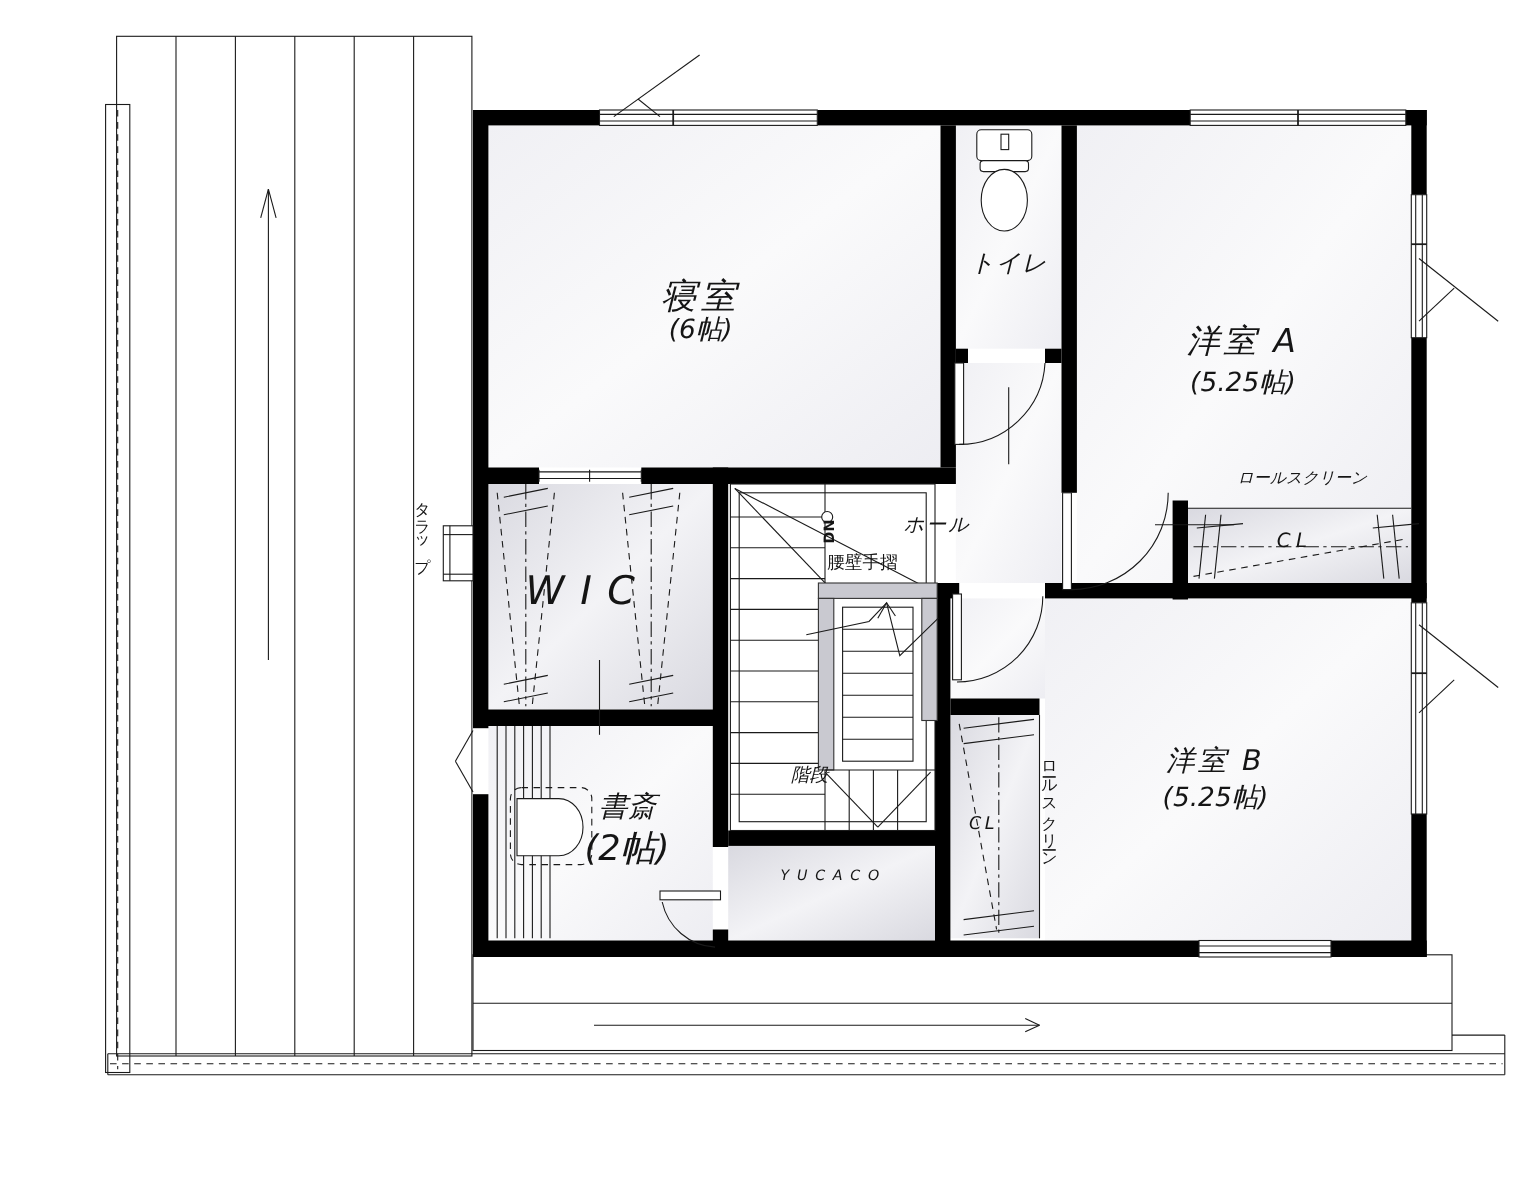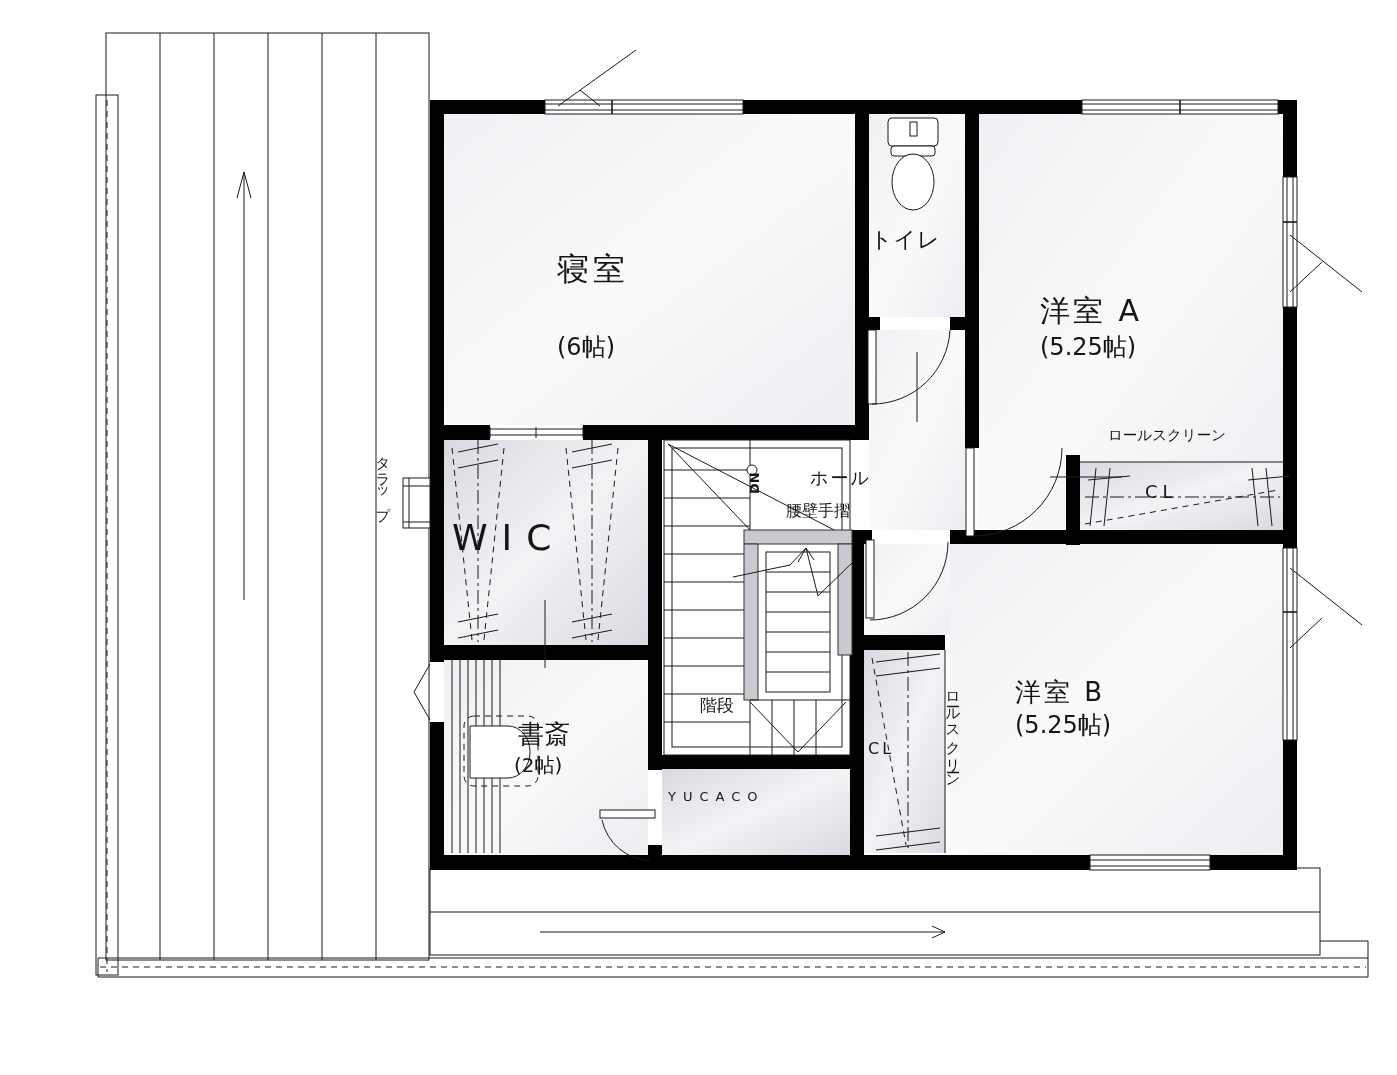--- a/index.html
+++ b/index.html
@@ -1,20 +1,20 @@
 <!DOCTYPE html>
 <html><head>
 <meta charset="utf-8">
 <style>
   html,body{margin:0;padding:0;background:#ffffff;}
   #plan{position:relative;width:1397px;height:1075px;background:#ffffff;overflow:hidden;
         font-family:"DejaVu Sans","Liberation Sans",sans-serif;color:#111;}
   #plan svg{position:absolute;left:0;top:0;}
   .lbl{position:absolute;white-space:nowrap;color:#151515;line-height:1.1;}
-  .c{}
+  .c{text-align:center;font-style:italic;}
   .vert{writing-mode:vertical-rl;text-orientation:mixed;}
   .w{fill:#000000;}
   .ln{stroke:#1a1a1a;stroke-width:1;fill:none;}
   .ln2{stroke:#1a1a1a;stroke-width:1.6;fill:none;}
   .dash{stroke:#1a1a1a;stroke-width:1;fill:none;stroke-dasharray:6 5;}
   .dashdot{stroke:#1a1a1a;stroke-width:1;fill:none;stroke-dasharray:14 4 3 4;}
   .whitefill{fill:#ffffff;}
 </style>
 </head>
 <body>
@@ -289,42 +289,42 @@
 
   <g>
     <rect x="403" y="478" width="27" height="50" class="ln whitefill"></rect>
     <line x1="403" y1="486" x2="430" y2="486" class="ln"></line>
     <line x1="403" y1="522" x2="430" y2="522" class="ln"></line>
     <line x1="409" y1="478" x2="409" y2="528" class="ln"></line>
   </g>
 </svg>
 
 <div class="lbl c" style="left:557px;top:252px;width:160px;font-size:32px;letter-spacing:4px;">寝室</div>
-<div class="lbl c" style="left:557px;top:286px;width:160px;font-size:24px;margin-top:48px;">(6帖)</div>
+<div class="lbl c" style="left:557px;top:286px;width:160px;font-size:24px;">(6帖)</div>
 
 <div class="lbl c" style="left:870px;top:228px;width:94px;font-size:22px;letter-spacing:1px;">トイレ</div>
 
 <div class="lbl c" style="left:1040px;top:294px;width:180px;font-size:30px;letter-spacing:3px;">洋室 A</div>
 <div class="lbl c" style="left:1040px;top:334px;width:180px;font-size:24px;">(5.25帖)</div>
 
 <div class="lbl c" style="left:1015px;top:678px;width:180px;font-size:26px;letter-spacing:3px;">洋室 B</div>
 <div class="lbl c" style="left:1015px;top:712px;width:180px;font-size:24px;">(5.25帖)</div>
 
 <div class="lbl c" style="left:452px;top:518px;width:165px;font-size:36px;letter-spacing:14px;">WIC</div>
 
 <div class="lbl c" style="left:518px;top:720px;width:105px;font-size:26px;">書斎</div>
-<div class="lbl c" style="left:514px;top:754px;width:112px;font-size:20px;">(2帖)</div>
+<div class="lbl c" style="left:514px;top:754px;width:112px;font-size:32px;">(2帖)</div>
 
 <div class="lbl c" style="left:668px;top:790px;width:180px;font-size:13px;letter-spacing:7px;">YUCACO</div>
 
 <div class="lbl c" style="left:810px;top:468px;width:84px;font-size:18px;letter-spacing:2px;">ホール</div>
 
 <div class="lbl c" style="left:700px;top:696px;width:72px;font-size:17px;">階段</div>
 
-<div class="lbl" style="left:752px;top:502px;font-size:16px;margin-left:34px;">腰壁手摺</div>
+<div class="lbl" style="left:752px;top:502px;font-size:16px;">腰壁手摺</div>
 
 <div class="lbl" style="left:740px;top:462px;font-size:13px;font-weight:bold;transform:rotate(-90deg);transform-origin:left top;left:748px;top:494px;">DN</div>
 
 <div class="lbl c" style="left:1145px;top:482px;width:64px;font-size:18px;letter-spacing:5px;">CL</div>
 
 <div class="lbl c" style="left:868px;top:740px;width:52px;font-size:16px;letter-spacing:3px;">CL</div>
 
 <div class="lbl c" style="left:1108px;top:428px;width:152px;font-size:14.5px;">ロールスクリーン</div>
 
 <div class="lbl vert" style="left:944px;top:682px;height:140px;font-size:14.5px;">ロールスクリーン</div>

